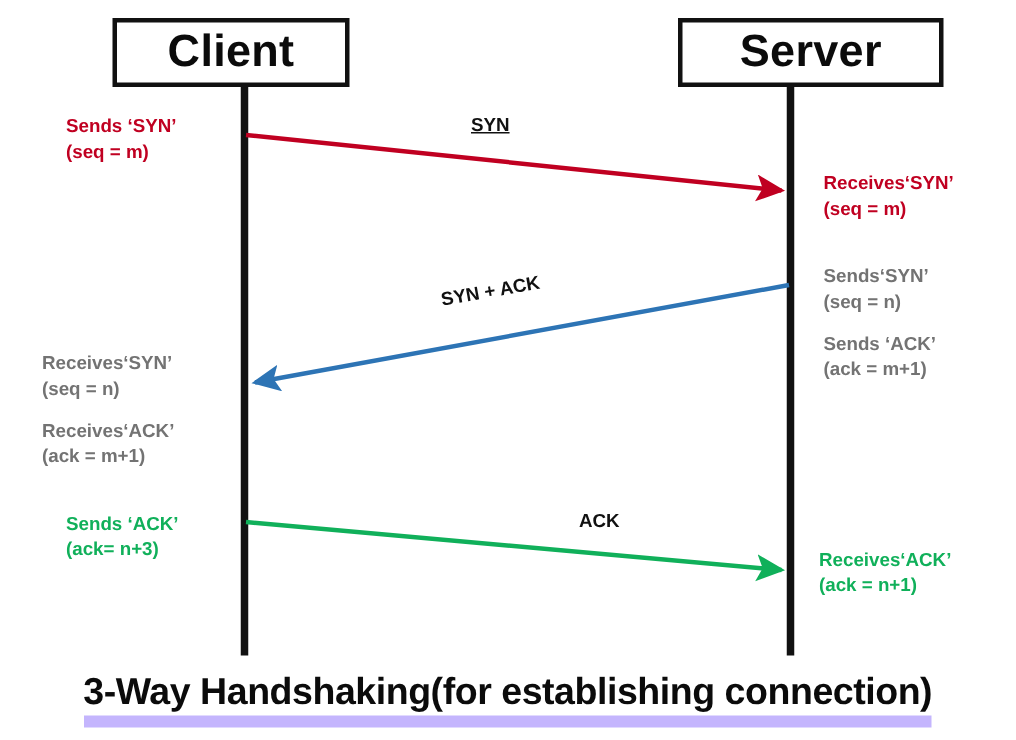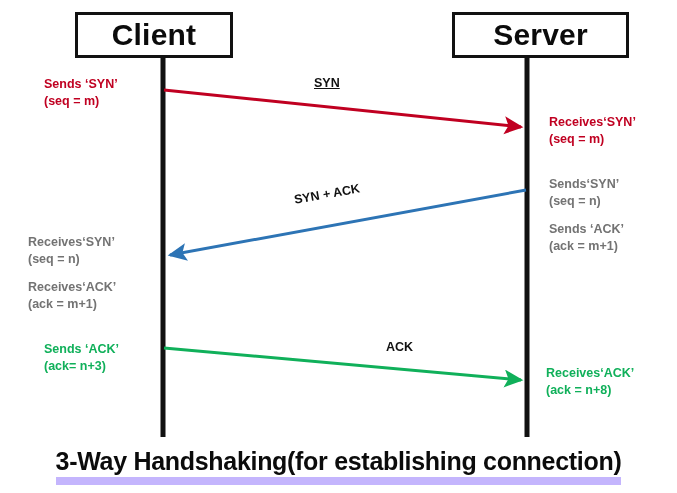--- a/index.html
+++ b/index.html
@@ -164,20 +164,20 @@
   <div id="note-server-send-syn" class="note center blue">
     <span class="line">Sends‘SYN’</span>
     <span class="line">(seq = n)</span>
   </div>
   <div id="note-server-send-ack" class="note center blue">
     <span class="line">Sends ‘ACK’</span>
     <span class="line">(ack = m+1)</span>
   </div>
   <div id="note-server-recv-ack" class="note center green">
     <span class="line">Receives‘ACK’</span>
-    <span class="line">(ack = n+8)</span>
+    <span class="line">(ack = n+1)</span>
   </div>
 
   <div id="caption">
     <span id="caption-text">3-Way Handshaking(for establishing connection)</span>
   </div>
 
 </div>
 
 </body></html>

